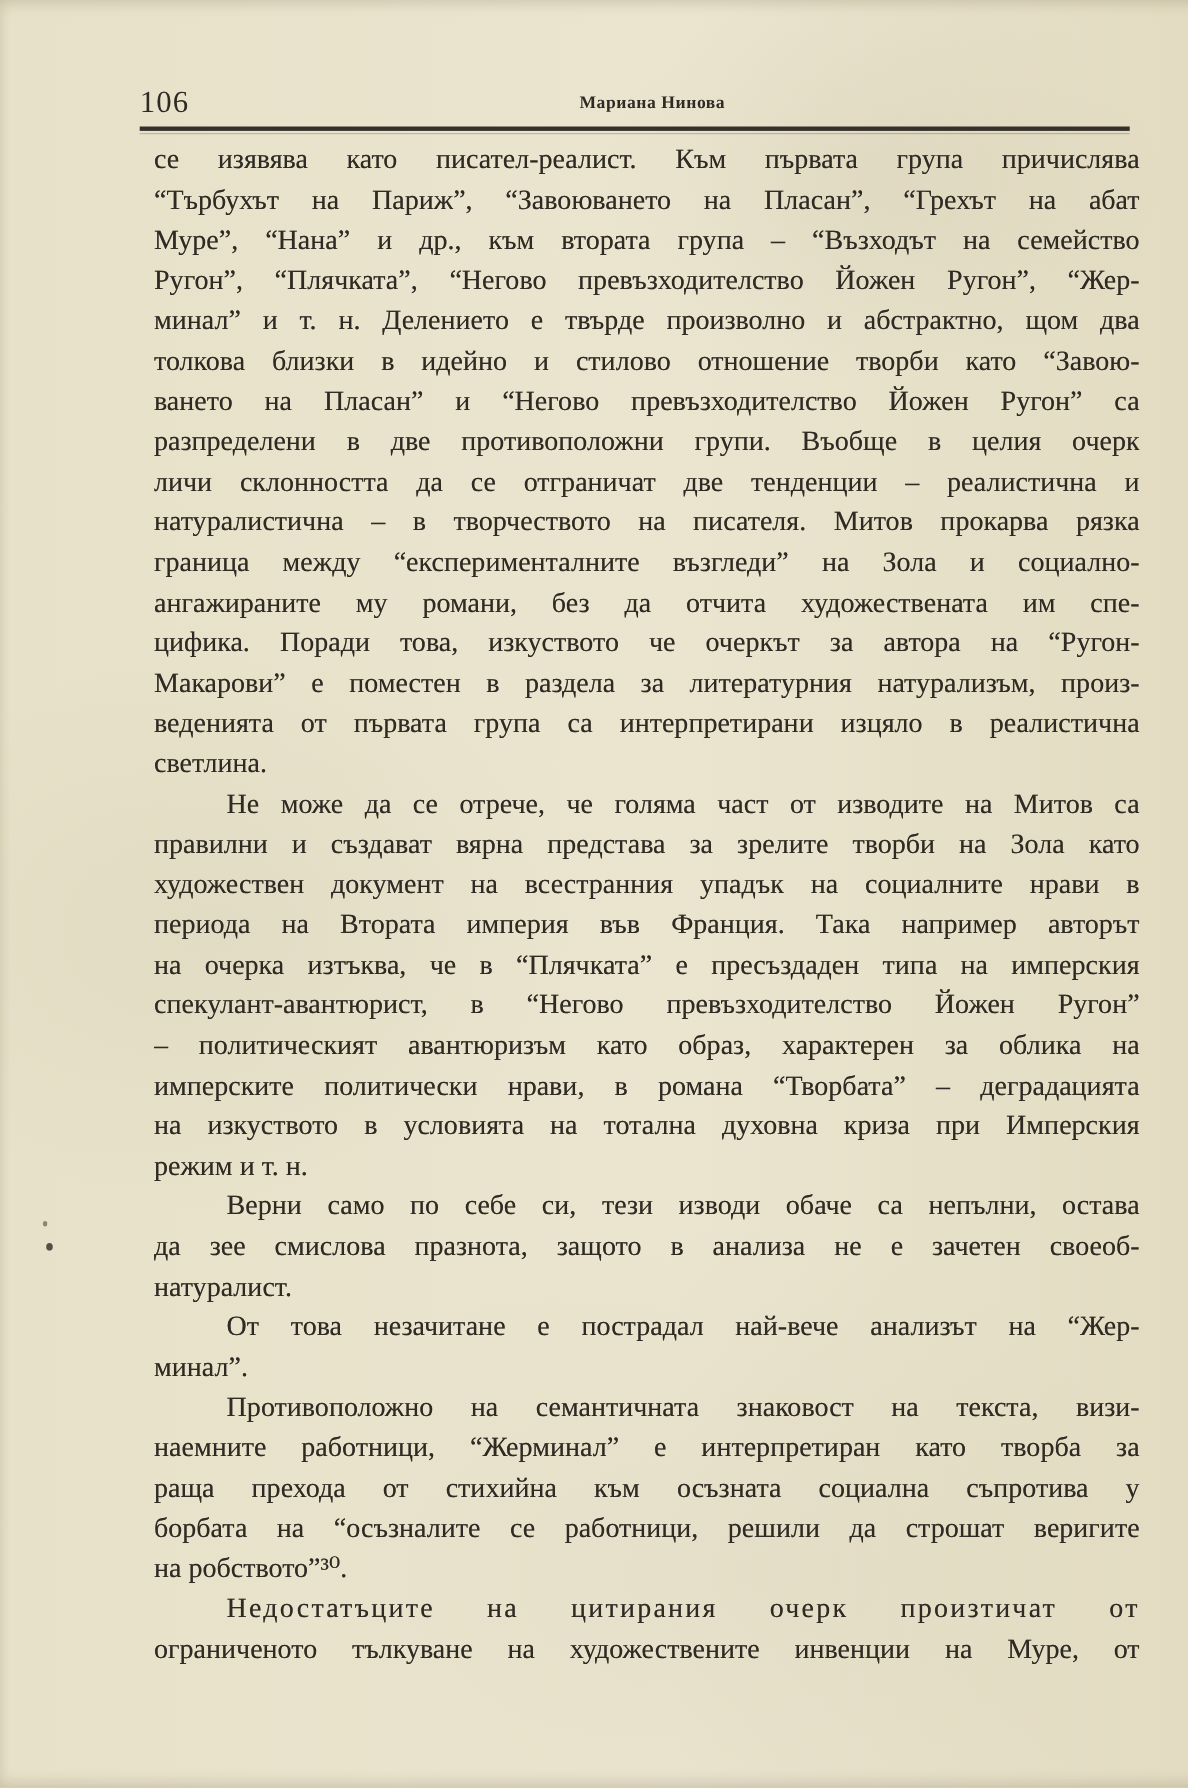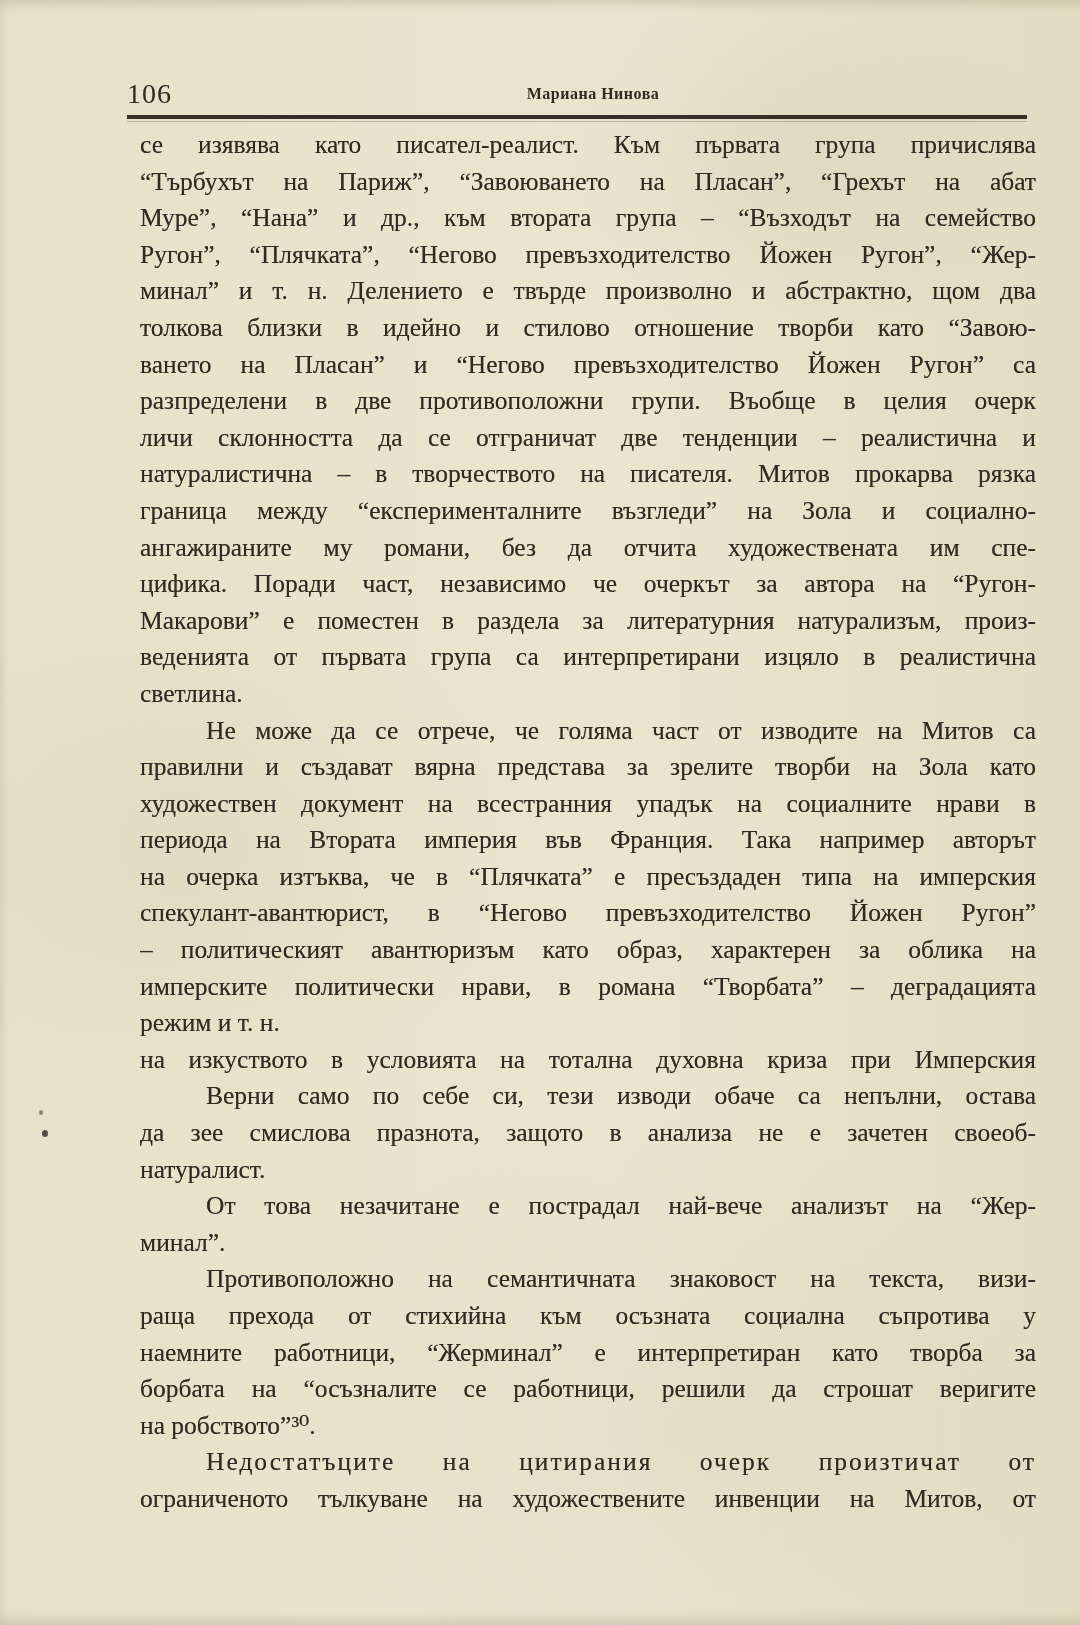--- a/index.html
+++ b/index.html
@@ -73,42 +73,42 @@
       <div class="line">Муре”, “Нана” и др., към втората група – “Възходът на семейство</div>
       <div class="line">Ругон”, “Плячката”, “Негово превъзходителство Йожен Ругон”, “Жер-</div>
       <div class="line">минал” и т. н. Делението е твърде произволно и абстрактно, щом два</div>
       <div class="line">толкова близки в идейно и стилово отношение творби като “Завою-</div>
       <div class="line">ването на Пласан” и “Негово превъзходителство Йожен Ругон” са</div>
       <div class="line">разпределени в две противоположни групи. Въобще в целия очерк</div>
       <div class="line">личи склонността да се отграничат две тенденции – реалистична и</div>
       <div class="line">натуралистична – в творчеството на писателя. Митов прокарва рязка</div>
       <div class="line">граница между “експерименталните възгледи” на Зола и социално-</div>
       <div class="line">ангажираните му романи, без да отчита художествената им спе-</div>
-      <div class="line">цифика. Поради част, независимо че очеркът за автора на “Ругон-</div>
+      <div class="line">цифика. Поради това, изкуството че очеркът за автора на “Ругон-</div>
       <div class="line">Макарови” е поместен в раздела за литературния натурализъм, произ-</div>
       <div class="line">веденията от първата група са интерпретирани изцяло в реалистична</div>
       <div class="line end">светлина.</div>
       <div class="line indent">Не може да се отрече, че голяма част от изводите на Митов са</div>
       <div class="line">правилни и създават вярна представа за зрелите творби на Зола като</div>
       <div class="line">художествен документ на всестранния упадък на социалните нрави в</div>
       <div class="line">периода на Втората империя във Франция. Така например авторът</div>
       <div class="line">на очерка изтъква, че в “Плячката” е пресъздаден типа на имперския</div>
       <div class="line">спекулант-авантюрист, в “Негово превъзходителство Йожен Ругон”</div>
       <div class="line">– политическият авантюризъм като образ, характерен за облика на</div>
       <div class="line">имперските политически нрави, в романа “Творбата” – деградацията</div>
+      <div class="line">на изкуството в условията на тотална духовна криза при Имперския</div>
       <div class="line end">режим и т. н.</div>
-      <div class="line">на изкуството в условията на тотална духовна криза при Имперския</div>
       <div class="line indent">Верни само по себе си, тези изводи обаче са непълни, остава</div>
       <div class="line">да зее смислова празнота, защото в анализа не е зачетен своеоб-</div>
       <div class="line end">натуралист.</div>
       <div class="line indent">От това незачитане е пострадал най-вече анализът на “Жер-</div>
       <div class="line end">минал”.</div>
       <div class="line indent">Противоположно на семантичната знаковост на текста, визи-</div>
+      <div class="line">наемните работници, “Жерминал” е интерпретиран като творба за</div>
       <div class="line">раща прехода от стихийна към осъзната социална съпротива у</div>
-      <div class="line">наемните работници, “Жерминал” е интерпретиран като творба за</div>
       <div class="line">борбата на “осъзналите се работници, решили да строшат веригите</div>
       <div class="line end">на робството”³⁰.</div>
       <div class="line indent" style="letter-spacing: 2px;">Недостатъците на цитирания очерк произтичат от</div>
-      <div class="line">ограниченото тълкуване на художествените инвенции на Митов, от</div>
+      <div class="line">ограниченото тълкуване на художествените инвенции на Муре, от</div>
     </div>
   <span class="speck s1"></span>
   <span class="speck s2"></span>
 </div>
 
 </body></html>

